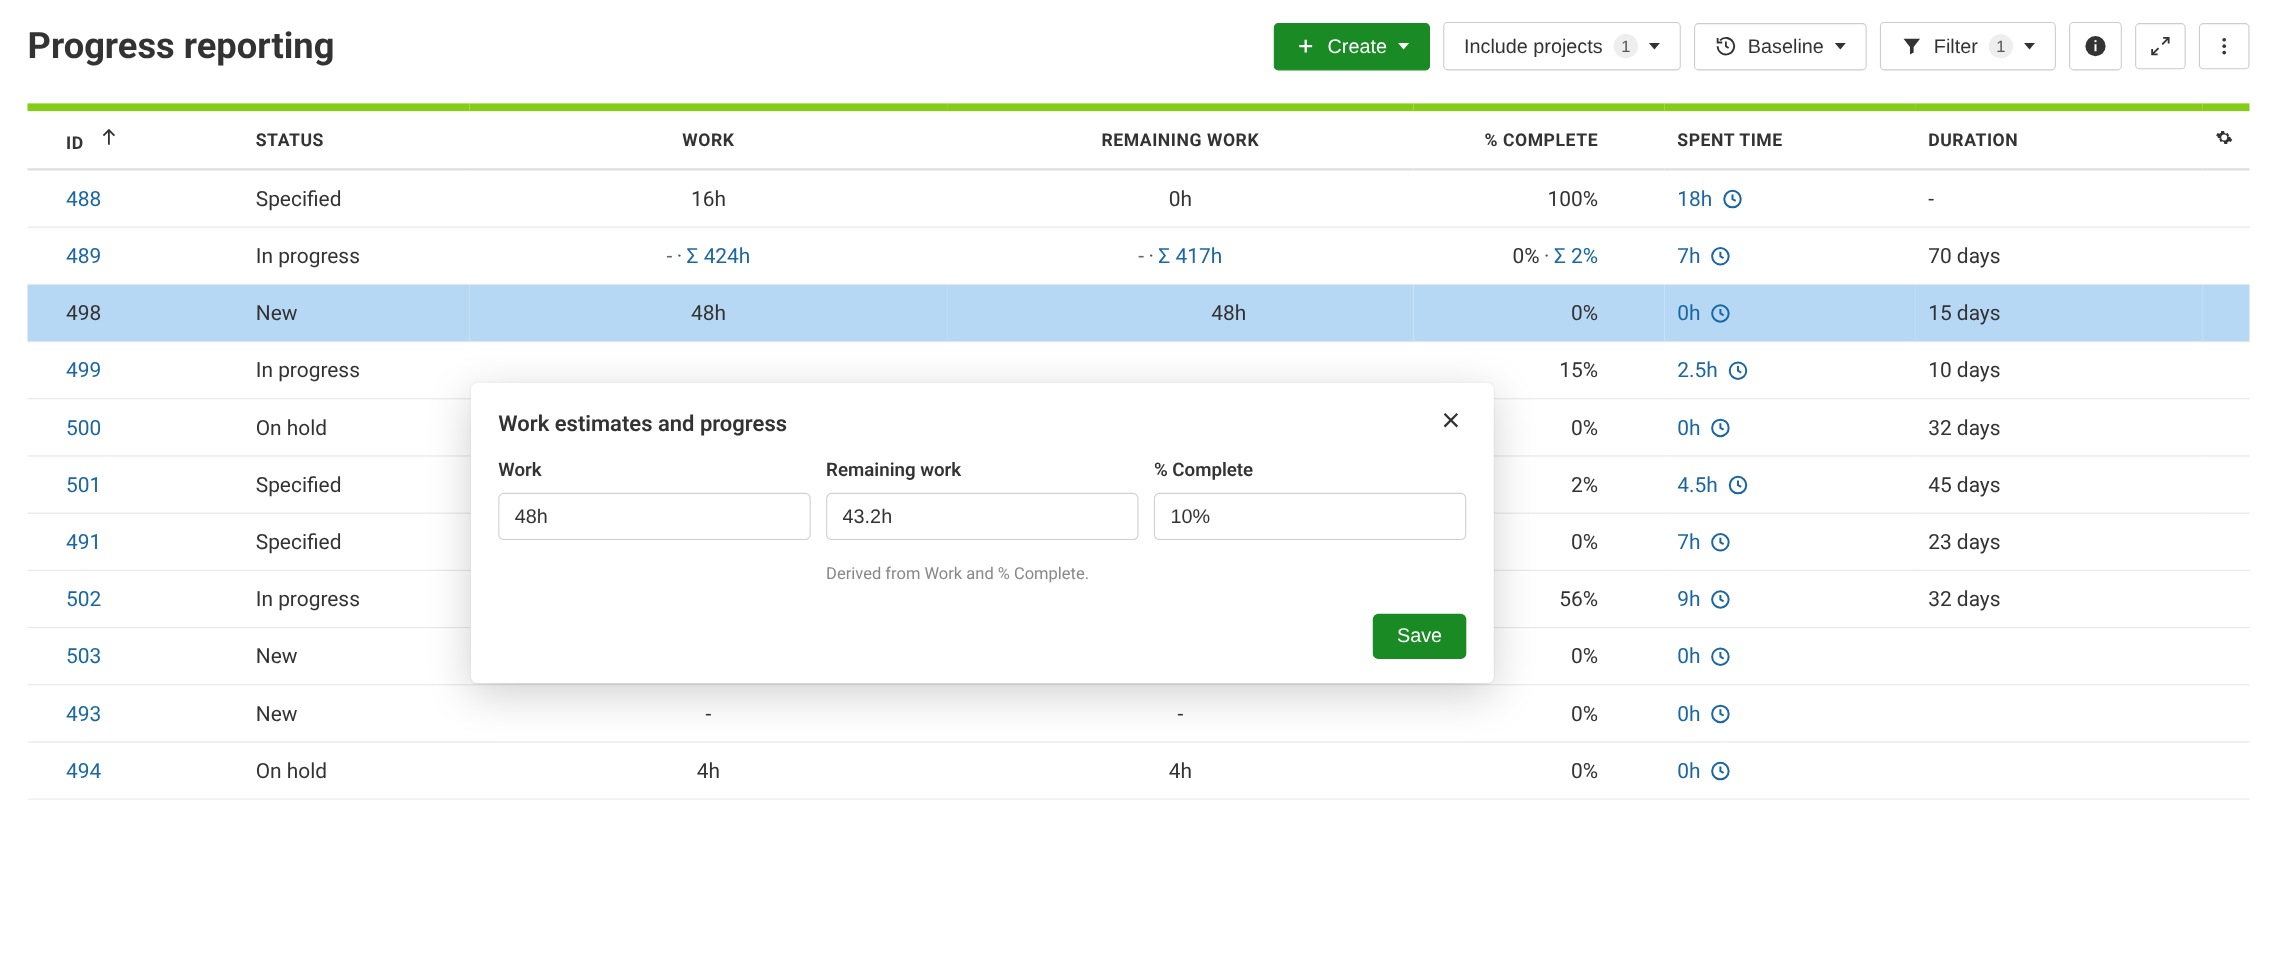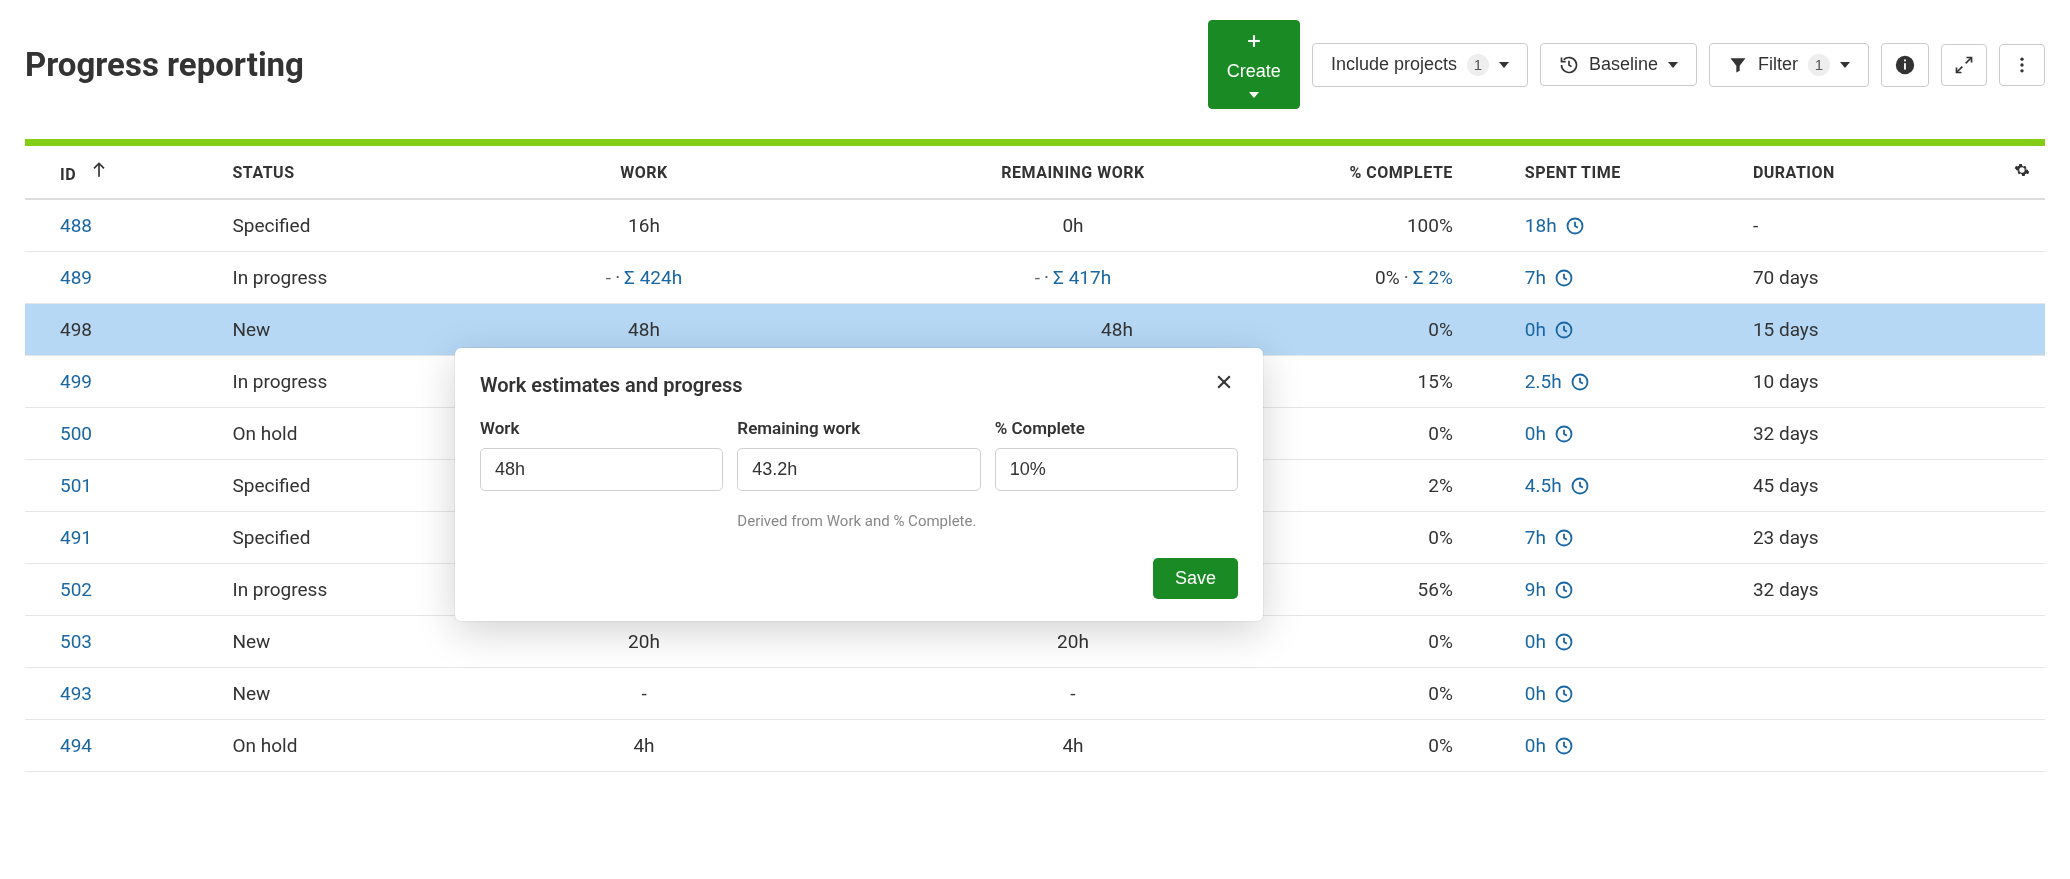--- a/index.html
+++ b/index.html
@@ -38,21 +38,20 @@
     border-radius: 4px;
     background: #fff;
     font-size: 18px;
     cursor: pointer;
     color: #333;
   }
   .btn-primary {
     background: #1a8a24;
     color: #fff;
     border-color: #1a8a24;
-    flex-direction: column;
   }
   .btn-icon-only {
     padding: 10px 12px;
   }
   .btn .badge {
     display: inline-flex;
     align-items: center;
     justify-content: center;
     min-width: 22px;
     height: 22px;
@@ -104,23 +103,23 @@
   .col-spent { width: 210px; padding-left: 20px; }
   .col-duration { width: 240px; }
   .col-gear { width: 40px; text-align: center; }
   .th-work, .td-work { text-align: center !important; }
   .th-remaining, .td-remaining { text-align: center !important; }
   .th-complete, .td-complete { text-align: right !important; padding-right: 60px !important;}
   .th-id .arrow-up { margin-left: 8px; }
 
   .popover {
     position: absolute;
-    left: 455px;
+    left: 428px;
     top: 348px;
-    width: 808px;
+    width: 930px;
     background: #fff;
     border-radius: 6px;
     box-shadow: 0 10px 40px rgba(0,0,0,0.18), 0 0 0 1px rgba(0,0,0,0.04);
     padding: 20px 25px 22px 25px;
     z-index: 10;
   }
   .popover-header {
     display: flex;
     align-items: center;
     justify-content: space-between;

